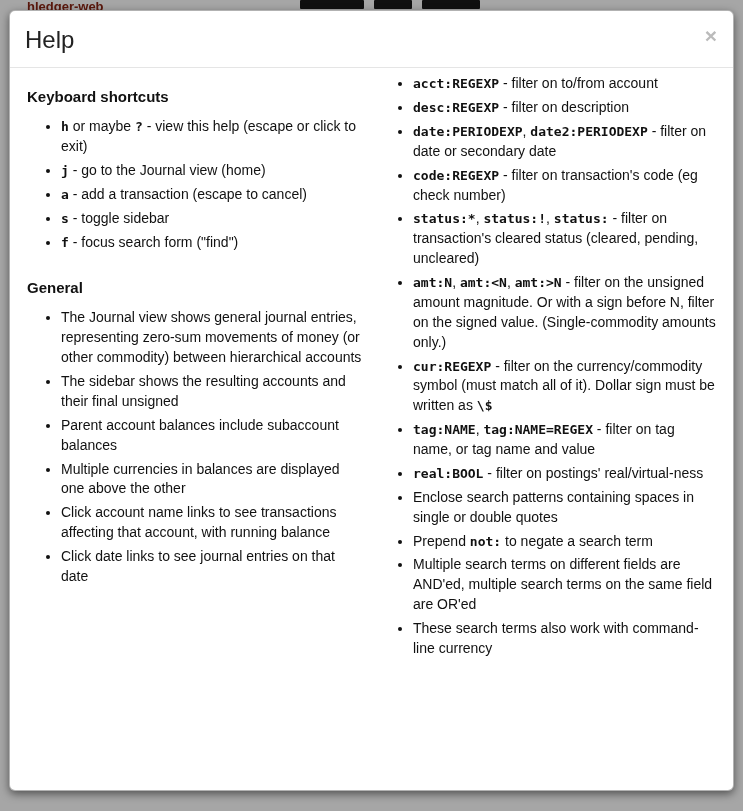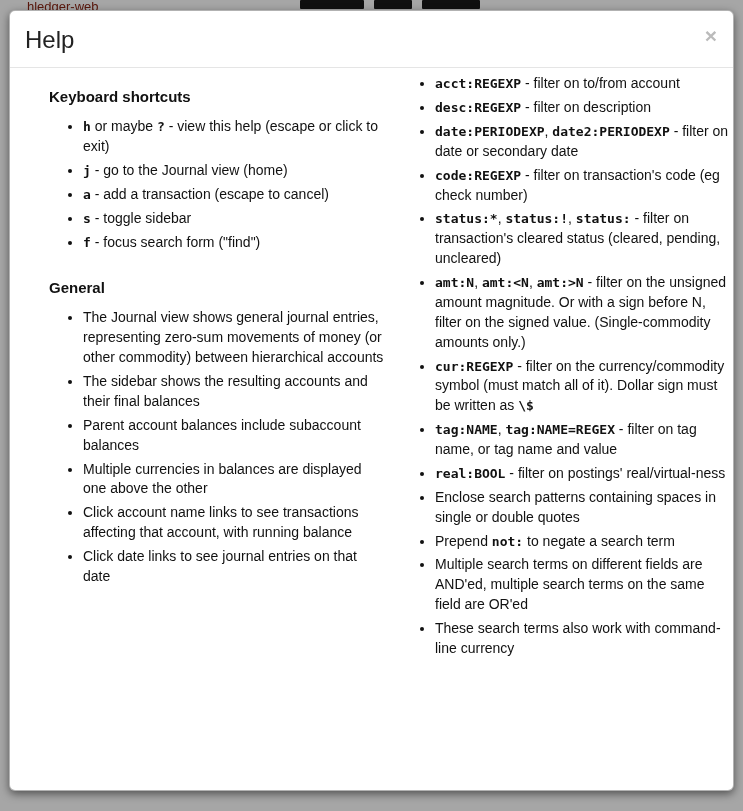--- a/index.html
+++ b/index.html
@@ -17,21 +17,21 @@
     position: absolute;
     inset: 0;
     background: #ffffff;
     z-index: 1;
   }
   .brand {
     position: absolute;
     top: -1px;
     left: 27px;
     font-size: 13px;
-    font-weight: 400;
+    font-weight: 700;
     color: #8b2615;
     cursor: pointer;
   }
   .bg-frag {
     position: absolute;
     top: 0;
     height: 9px;
     background: #1a1a1a;
     border-radius: 1px;
   }
@@ -81,23 +81,22 @@
     font-size: 21px;
     font-weight: 700;
     line-height: 1;
     color: #bbbbbb;
     cursor: pointer;
     text-shadow: 0 1px 0 #fff;
   }
 
   .modal-body {
     display: flex;
-    padding: 6px 0 20px;
+    padding: 6px 17px 20px;
     box-sizing: border-box;
-    margin-left: 39px;
   }
   .col-left  { flex: 0 0 352px; padding-right: 14px; box-sizing: border-box; }
   .col-right { flex: 1; }
 
   .section-title {
     font-size: 15px;
     font-weight: 700;
     color: #111111;
     margin: 14px 0 12px;
   }
@@ -145,21 +144,21 @@
       <ul class="help-list">
           <li><code>h</code> or maybe <code>?</code> - view this help (escape or click to exit)</li>
           <li><code>j</code> - go to the Journal view (home)</li>
           <li><code>a</code> - add a transaction (escape to cancel)</li>
           <li><code>s</code> - toggle sidebar</li>
           <li><code>f</code> - focus search form ("find")</li>
         </ul>
       <h3 class="section-title second">General</h3>
       <ul class="help-list">
           <li>The Journal view shows general journal entries, representing zero-sum movements of money (or other commodity) between hierarchical accounts</li>
-          <li>The sidebar shows the resulting accounts and their final balances</li>
+          <li>The sidebar shows the resulting accounts and their final unsigned</li>
           <li>Parent account balances include subaccount balances</li>
           <li>Multiple currencies in balances are displayed one above the other</li>
           <li>Click account name links to see transactions affecting that account, with running balance</li>
           <li>Click date links to see journal entries on that date</li>
         </ul>
     </div>
     <div class="col-right">
       <ul class="help-list">
           <li><code>acct:REGEXP</code> - filter on to/from account</li>
           <li><code>desc:REGEXP</code> - filter on description</li>

